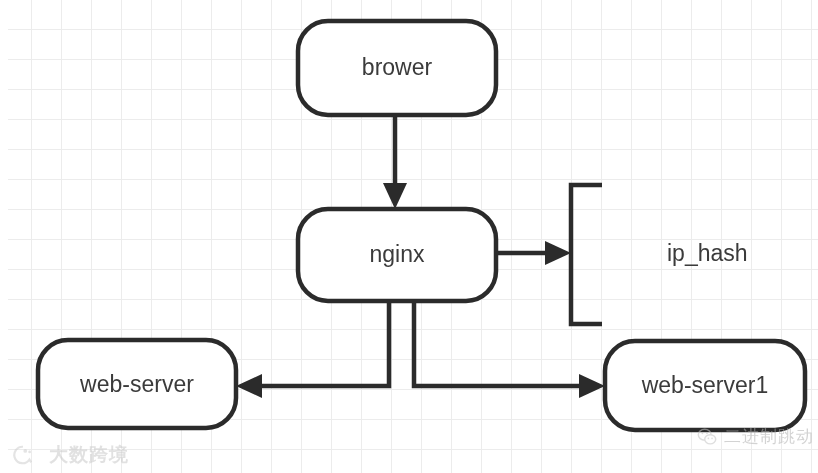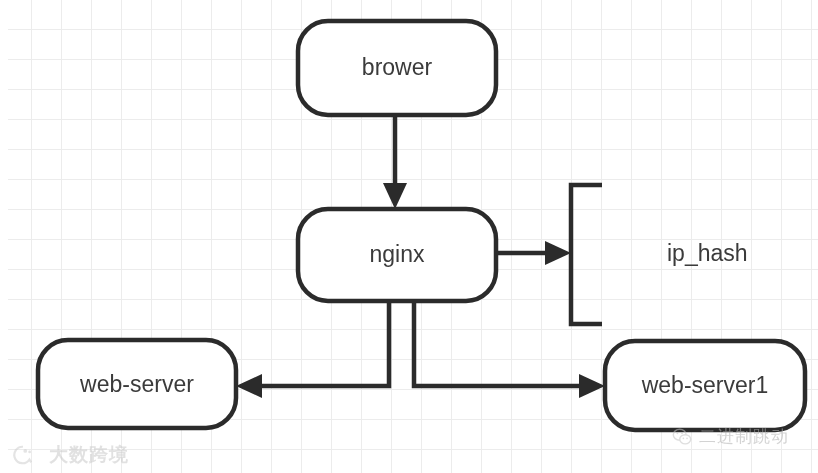--- a/index.html
+++ b/index.html
@@ -72,21 +72,21 @@
     color: #c9c9c9;
     gap: 15px;
   }
   #wm-bottom-left .wm-text {
     font-size: 19px;
     font-weight: bold;
     letter-spacing: 1px;
     color: #c9c9c9;
   }
   #wm-bottom-right {
-    left: 663px;
+    left: 688px;
     top: 425px;
     color: #b9b9b9;
     text-align: right;
   }
   #wm-bottom-right .wm-text {
     font-size: 17px;
     letter-spacing: 1px;
     color: #b0b0b0;
   }
   .wm-logo {

